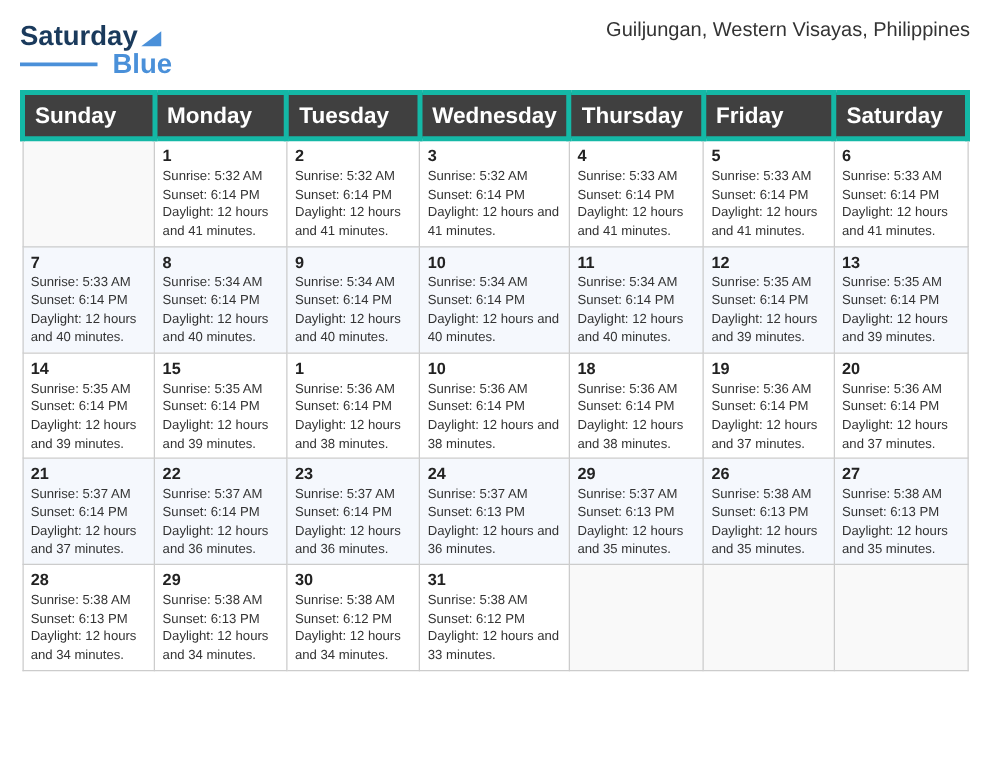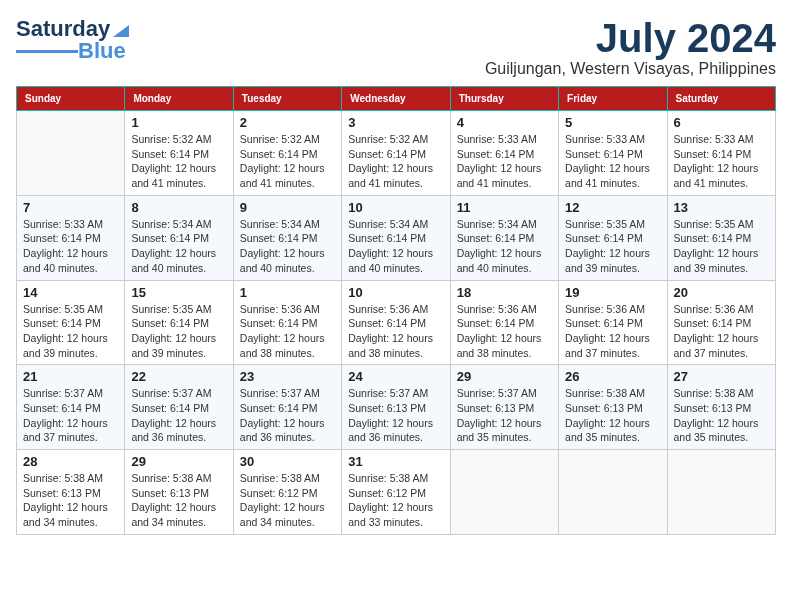--- a/index.html
+++ b/index.html
@@ -33,27 +33,27 @@
     .location-title {
       font-size: 16px;
       color: #333;
     }
     .calendar-table {
       width: 100%;
       border-collapse: collapse;
       font-size: 11px;
     }
     .calendar-table th {
-      background: #b91c1c;
+      background: #404040;
       color: #fff;
       text-align: left;
       padding: 6px 8px;
-      font-size: 10px;
+      font-size: 18px;
       font-weight: bold;
-      border: 1px solid #14b8a6;
+      border: 4px solid #14b8a6;
     }
     .calendar-table td {
       vertical-align: top;
       border: 1px solid #ccc;
       padding: 4px 6px;
       min-height: 80px;
       width: calc(100% / 7);
       color: #222;
       background: #fff;
     }
@@ -81,25 +81,24 @@
 <div class="header">
   <div class="logo">
     <div style="display:flex;align-items:center;">
       <span style="font-size:22px;font-weight:bold;color:#1a3a5c;">Saturday</span>
       <svg width="20" height="20" viewBox="0 0 20 20" style="margin-left:1px;">
         <polygon points="2,18 18,6 18,18" fill="#4a90d9"></polygon>
       </svg>
     </div>
     <div style="display:flex;align-items:center;margin-top:-4px;">
       <div style="width:62px;height:3px;background:#4a90d9;"></div>
-      <span style="font-size:22px;font-weight:bold;color:#4a90d9;margin-left:0;">Blue</span>
+      <span style="font-size:22px;font-weight:bold;color:#4a90d9;margin-left:12px;">Blue</span>
     </div>
   </div>
   <div class="title-block">
-    <div class="month-title">July 2024</div>
     <div class="location-title">Guiljungan, Western Visayas, Philippines</div>
   </div>
 </div>
 
 <table class="calendar-table">
   <thead>
     <tr>
     <th>Sunday</th>
         <th>Monday</th>
         <th>Tuesday</th>

